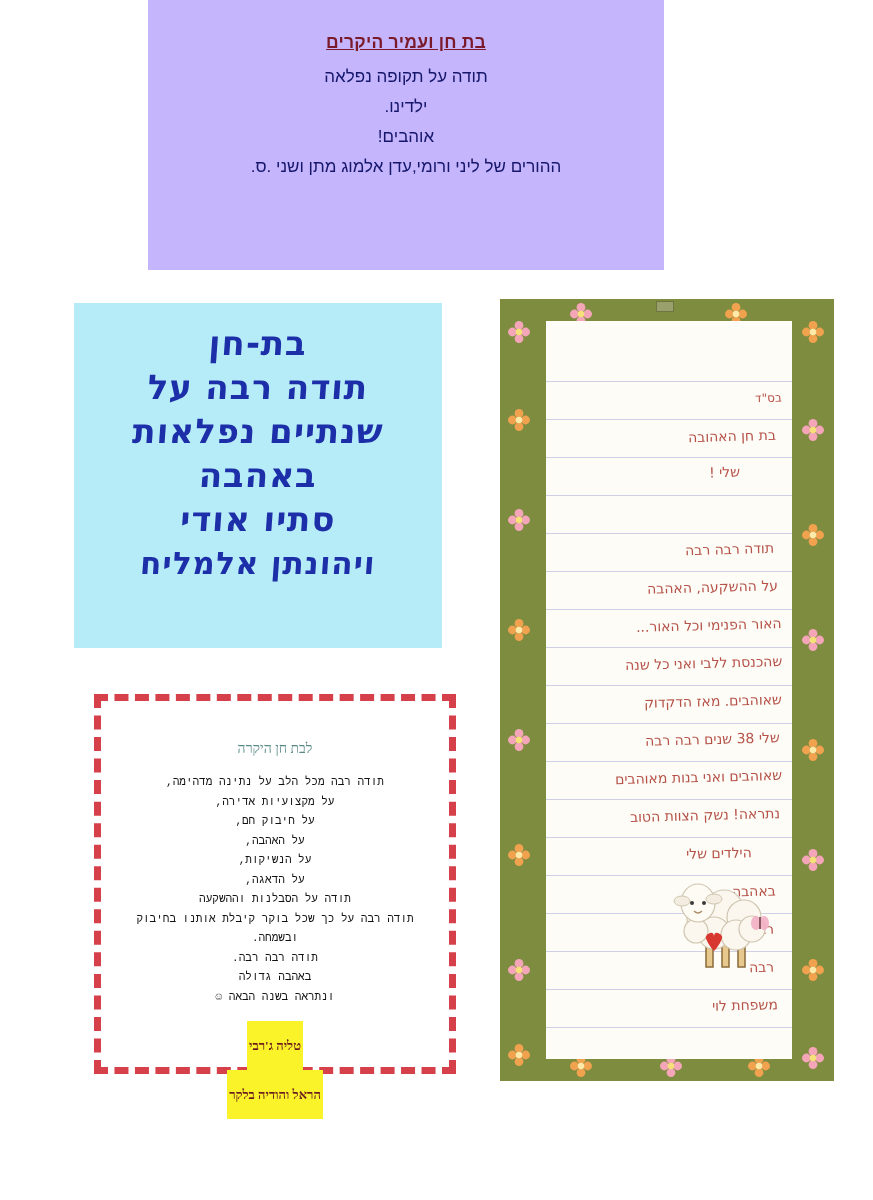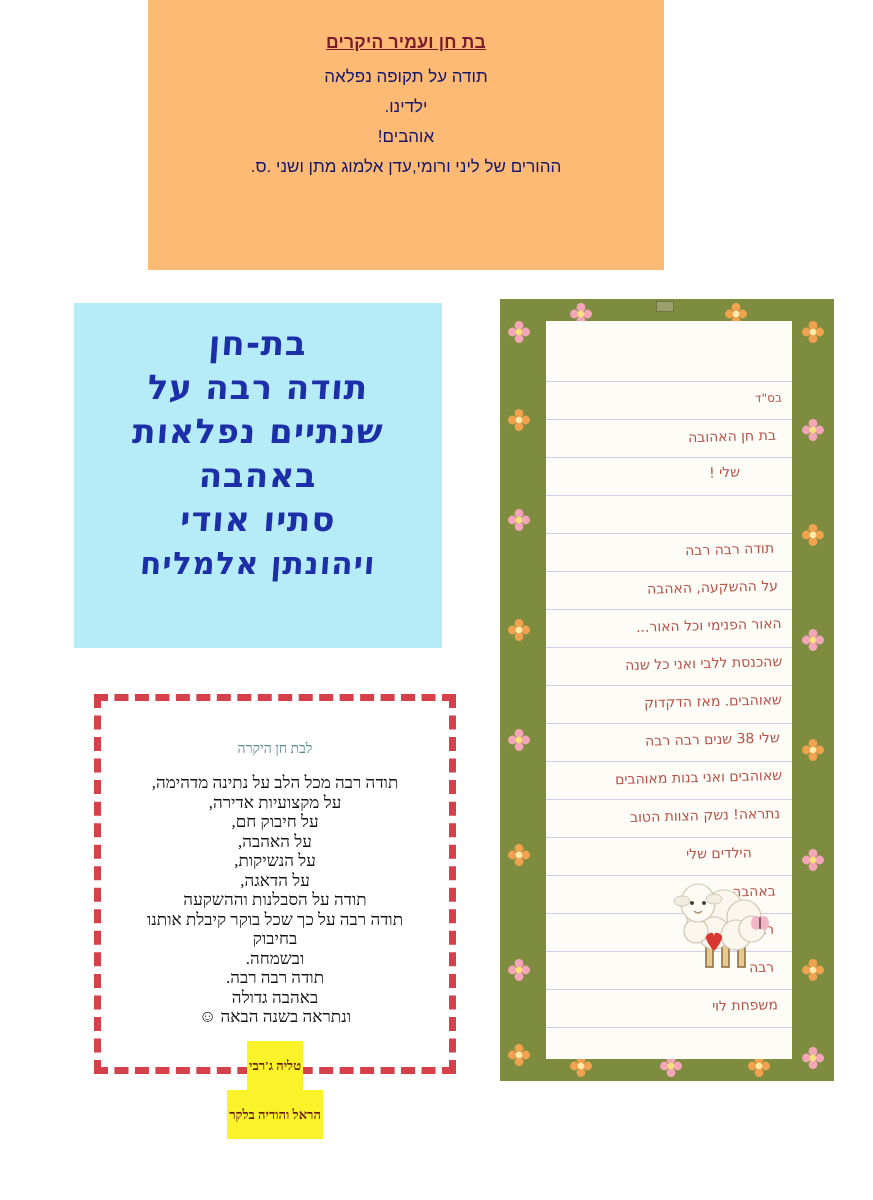--- a/index.html
+++ b/index.html
@@ -15,21 +15,21 @@
     overflow: hidden;
   }
 
   
   .pink-note {
     position: absolute;
     left: 148px;
     top: 0px;
     width: 516px;
     height: 270px;
-    background: #fdba74;
+    background: #c4b5fd;
     box-sizing: border-box;
     padding: 32px 18px 10px 18px;
     text-align: center;
     direction: rtl;
     color: #1a1a6e;
   }
   .pink-note .pn-title {
     font-size: 17.5px;
     font-weight: bold;
     color: #7a1a2a;
@@ -89,22 +89,22 @@
     direction: rtl;
     text-align: center;
   }
   .letter-title {
     font-family: "Liberation Serif", serif;
     font-size: 14px;
     color: #5a8a86;
     margin-bottom: 16px;
   }
   .letter-body {
-    font-family: Liberation Serif, serif;
-    font-size: 17px;
+    font-family: Liberation Mono, monospace;
+    font-size: 11px;
     line-height: 19.5px;
     color: #111111;
   }
   .letter-sign {
     margin-top: 14px;
     font-family: "Liberation Serif", serif;
     font-size: 13px;
     line-height: 17px;
     color: #6b1d1d;
     font-weight: bold;

